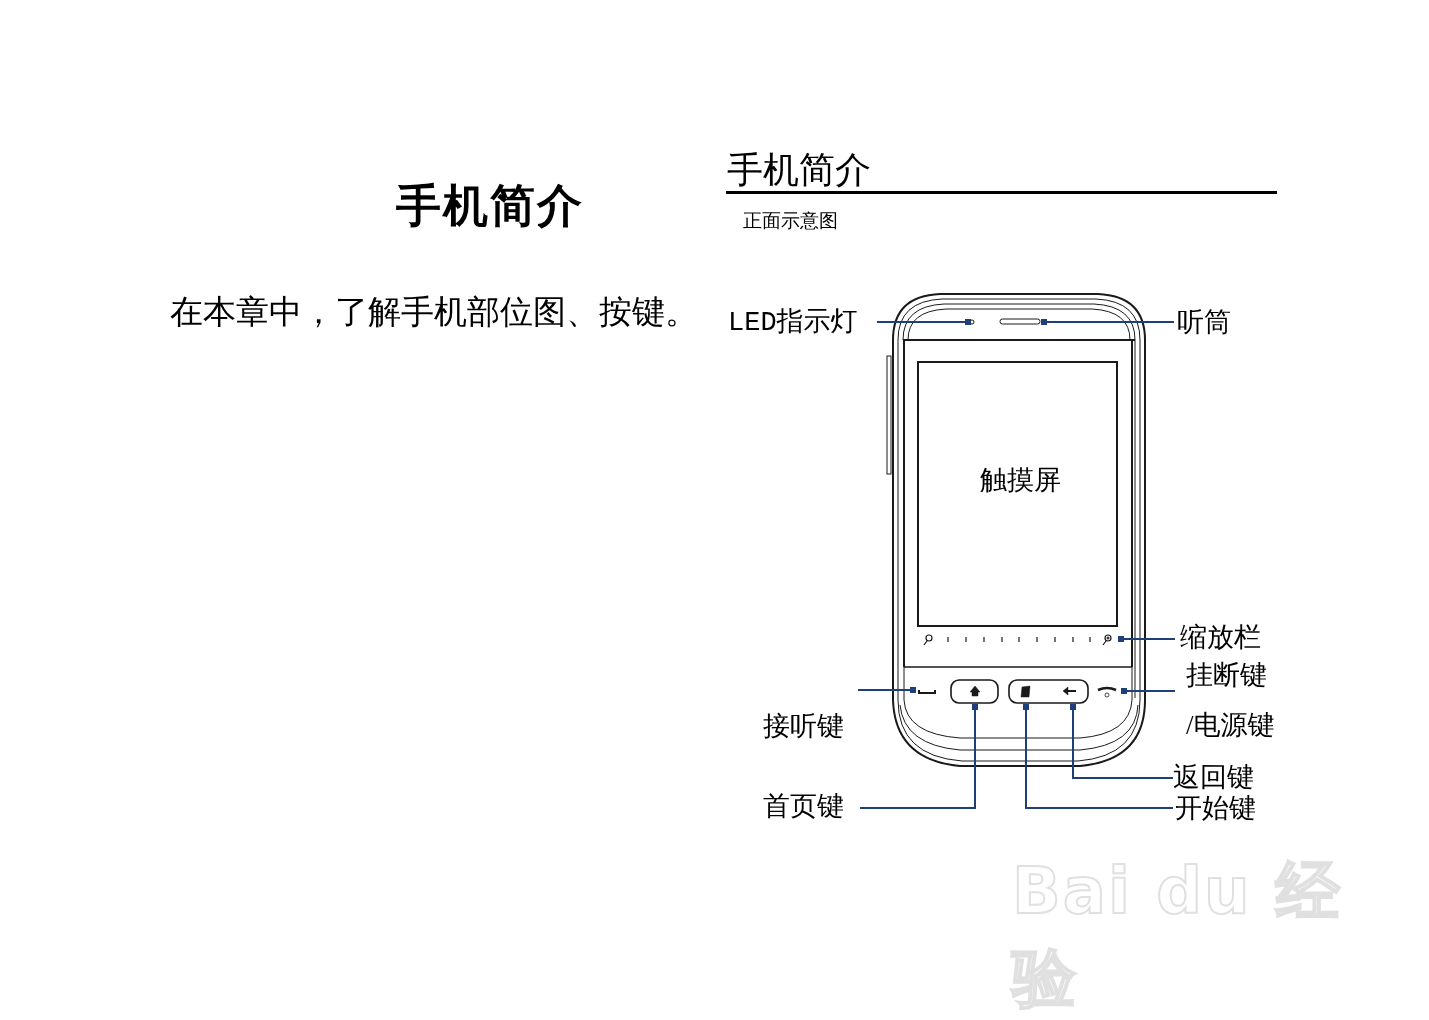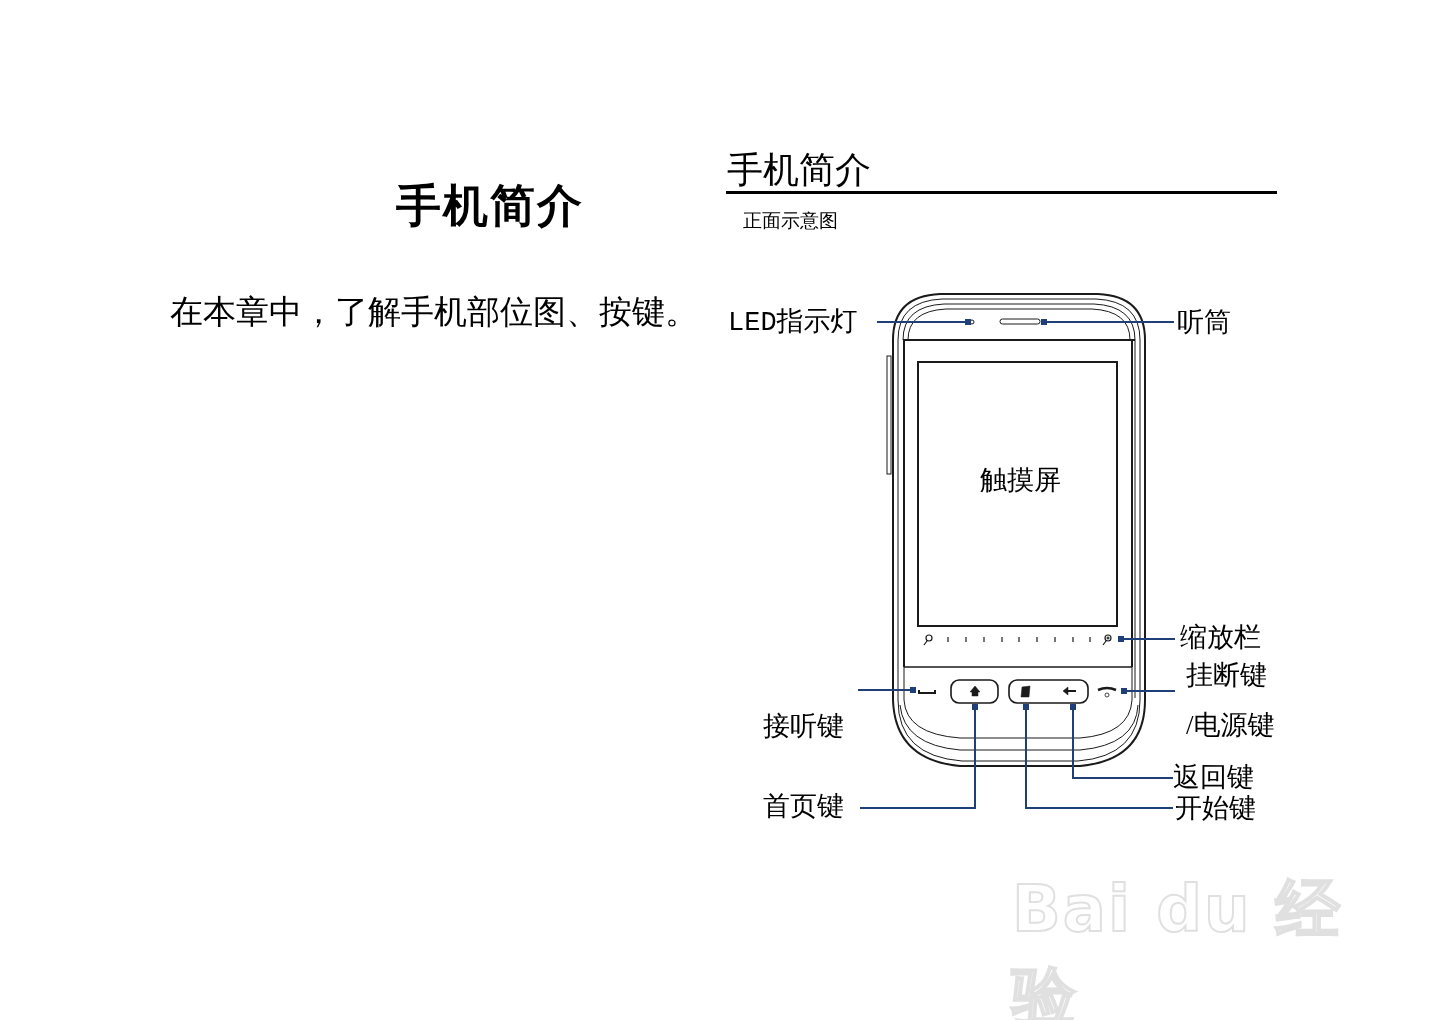--- a/index.html
+++ b/index.html
@@ -8,21 +8,21 @@
   .abs { position:absolute; white-space:nowrap; }
   #chapter-title { left:396px; top:176px; font-size:45px; font-weight:bold; letter-spacing:2px; }
   #chapter-intro { left:170px; top:290px; font-size:33px; font-family:"DejaVu Serif","Liberation Serif",serif; }
   #section-title { left:727px; top:146px; font-size:36px; }
   #section-rule { left:726px; top:191px; width:551px; height:3px; background:#000; }
   #subsection-title { left:743px; top:208px; font-size:19px; }
   .label { position:absolute; white-space:nowrap; font-size:27px;
            font-family:Liberation Serif, serif; color:#000; }
   .label.sans { font-family:Liberation Mono, monospace; }
   #diagram { position:absolute; left:0; top:0; }
-  #watermark { position:absolute; left:1012px; top:810px; width:330px; height:160px; opacity:0.55;margin-top:18px; }
+  #watermark { position:absolute; left:1012px; top:810px; width:330px; height:160px; opacity:0.55; }
   #wm-logo { position:absolute; left:0; top:38px; font-size:64px; font-weight:bold; color:#fff;
              -webkit-text-stroke:2px #c8c8c8; letter-spacing:2px; font-family:"DejaVu Sans",sans-serif; }
   #wm-url { position:absolute; left:0; top:108px; font-size:37px; color:#fff;
             -webkit-text-stroke:1.5px #c8c8c8; font-family:"DejaVu Sans",sans-serif; }
 </style>
 </head>
 <body>
 
 <div id="chapter-title" class="abs">手机简介</div>
 <div id="chapter-intro" class="abs">在本章中，了解手机部位图、按键。</div>

